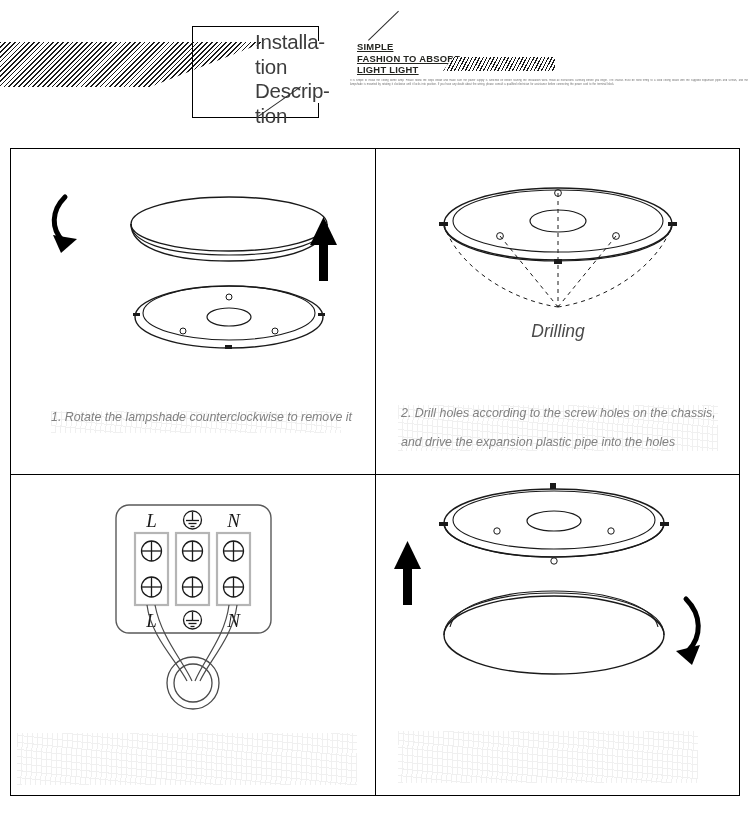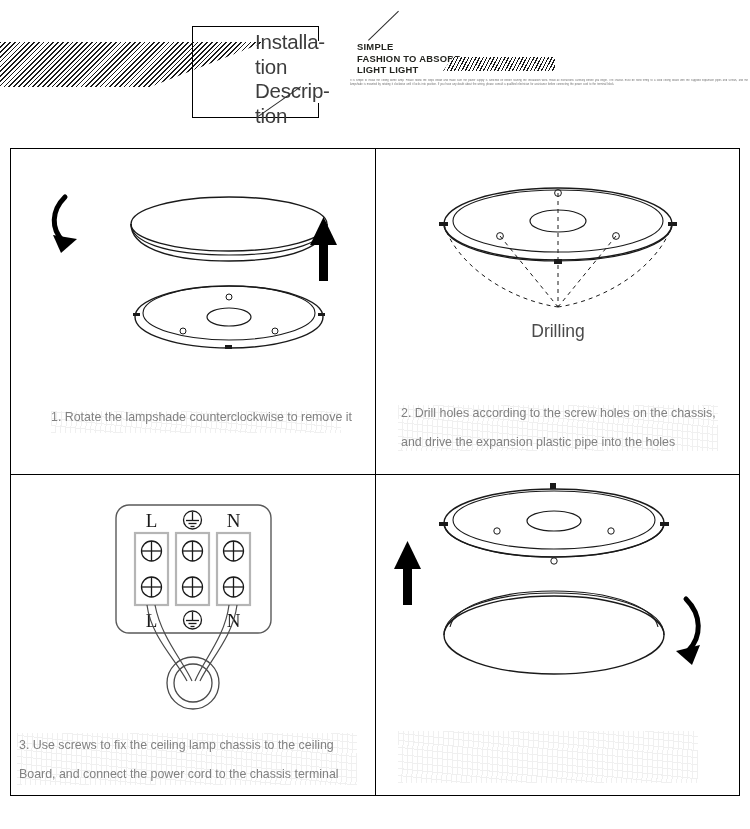--- a/index.html
+++ b/index.html
@@ -71,21 +71,21 @@
   }
   .eyebrow {
     position: absolute;
     left: 357px; top: 41px;
     font-size: 9.4px;
     font-weight: bold;
     line-height: 11.5px;
     color: #23241f;
     letter-spacing: 0.25px;
   }
-  .eyebrow div { white-space: nowrap; }
+  .eyebrow div { white-space: nowrap; text-decoration: underline; }
   .hatch-wedge {
     position: absolute;
     left: 443px; top: 57px;
     width: 112px; height: 14px;
     background-image: repeating-linear-gradient(
       118deg,
       #1a1a1a 0px, #1a1a1a 1.1px,
       #ffffff 1.1px, #ffffff 3.2px);
     clip-path: polygon(10px 0, 100% 0, 100% 100%, 0 100%);
   }
@@ -120,20 +120,21 @@
     position: absolute;
     left: 0; top: 325px;
     width: 100%; height: 1.3px;
     background: #000;
   }
   .panel {
     position: absolute;
     width: 364px;
     height: 325px;
     box-sizing: border-box;
+    font-style: italic;
   }
   #panel-1 { left: 0;     top: 0; margin-left: 32px; }
   #panel-2 { left: 365px; top: 0; }
   #panel-3 { left: 0;     top: 326px; }
   #panel-4 { left: 365px; top: 326px; }
 
   .art { position: absolute; left: 0; top: 0; }
 
   .caption {
     position: absolute;
@@ -343,21 +344,20 @@
         <path d="M226 130 C222 162 198 186 189 206"></path>
       </g>
 
       <g fill="none" stroke="#4a4a4a" stroke-width="1.3">
         <circle cx="182" cy="208" r="26"></circle>
         <circle cx="182" cy="208" r="19"></circle>
       </g>
     </svg>
 
     <div class="ghost" id="ghost-3"></div>
-    <div class="caption" id="cap-3">3. Use screws to fix the ceiling lamp chassis to the ceiling Board, and connect the power cord to the chassis terminal</div>
   </div>
 
   <div class="panel" id="panel-4">
     <svg class="art" width="364" height="250" viewBox="0 0 364 250">
       <g fill="none" stroke="#1a1a1a" stroke-width="1.4">
 
         <ellipse cx="178" cy="48" rx="110" ry="34"></ellipse>
         <ellipse cx="178" cy="45" rx="101" ry="29" stroke-width="1.1"></ellipse>
         <path d="M68 48 C68 66 114 82 178 82 C242 82 288 66 288 48" stroke-width="1.2"></path>
         <ellipse cx="178" cy="46" rx="27" ry="10" stroke-width="1.2"></ellipse>

